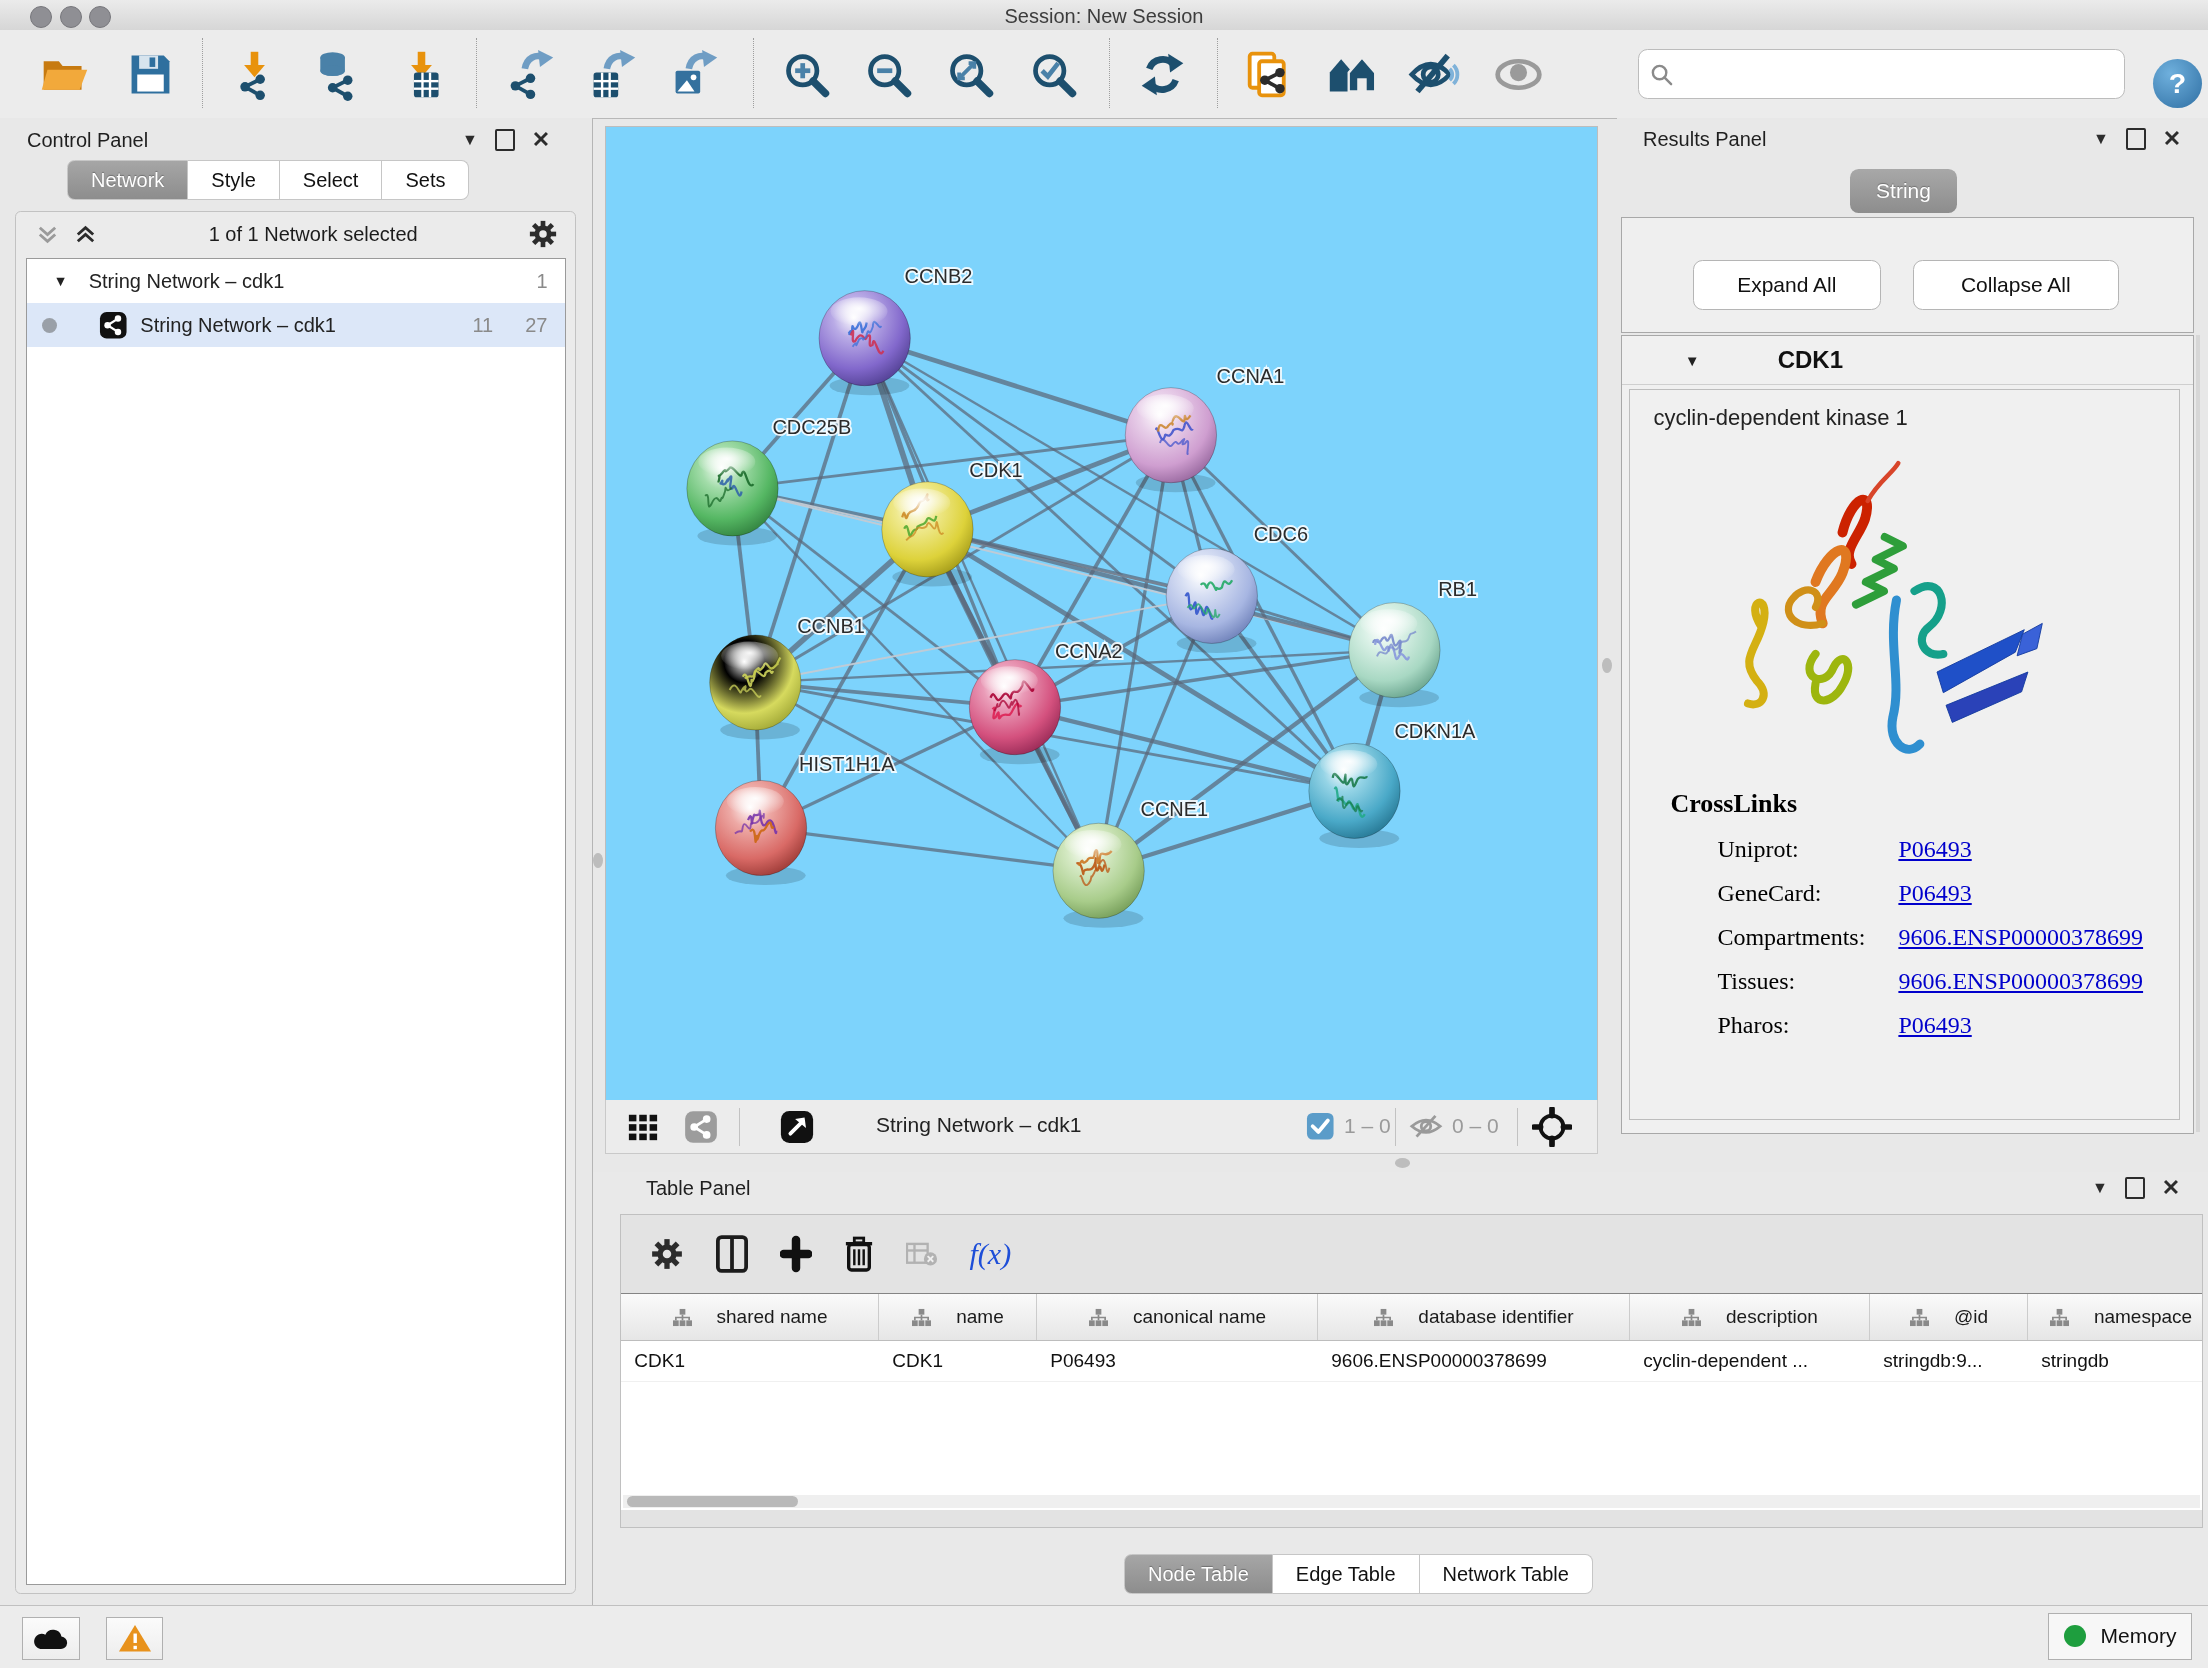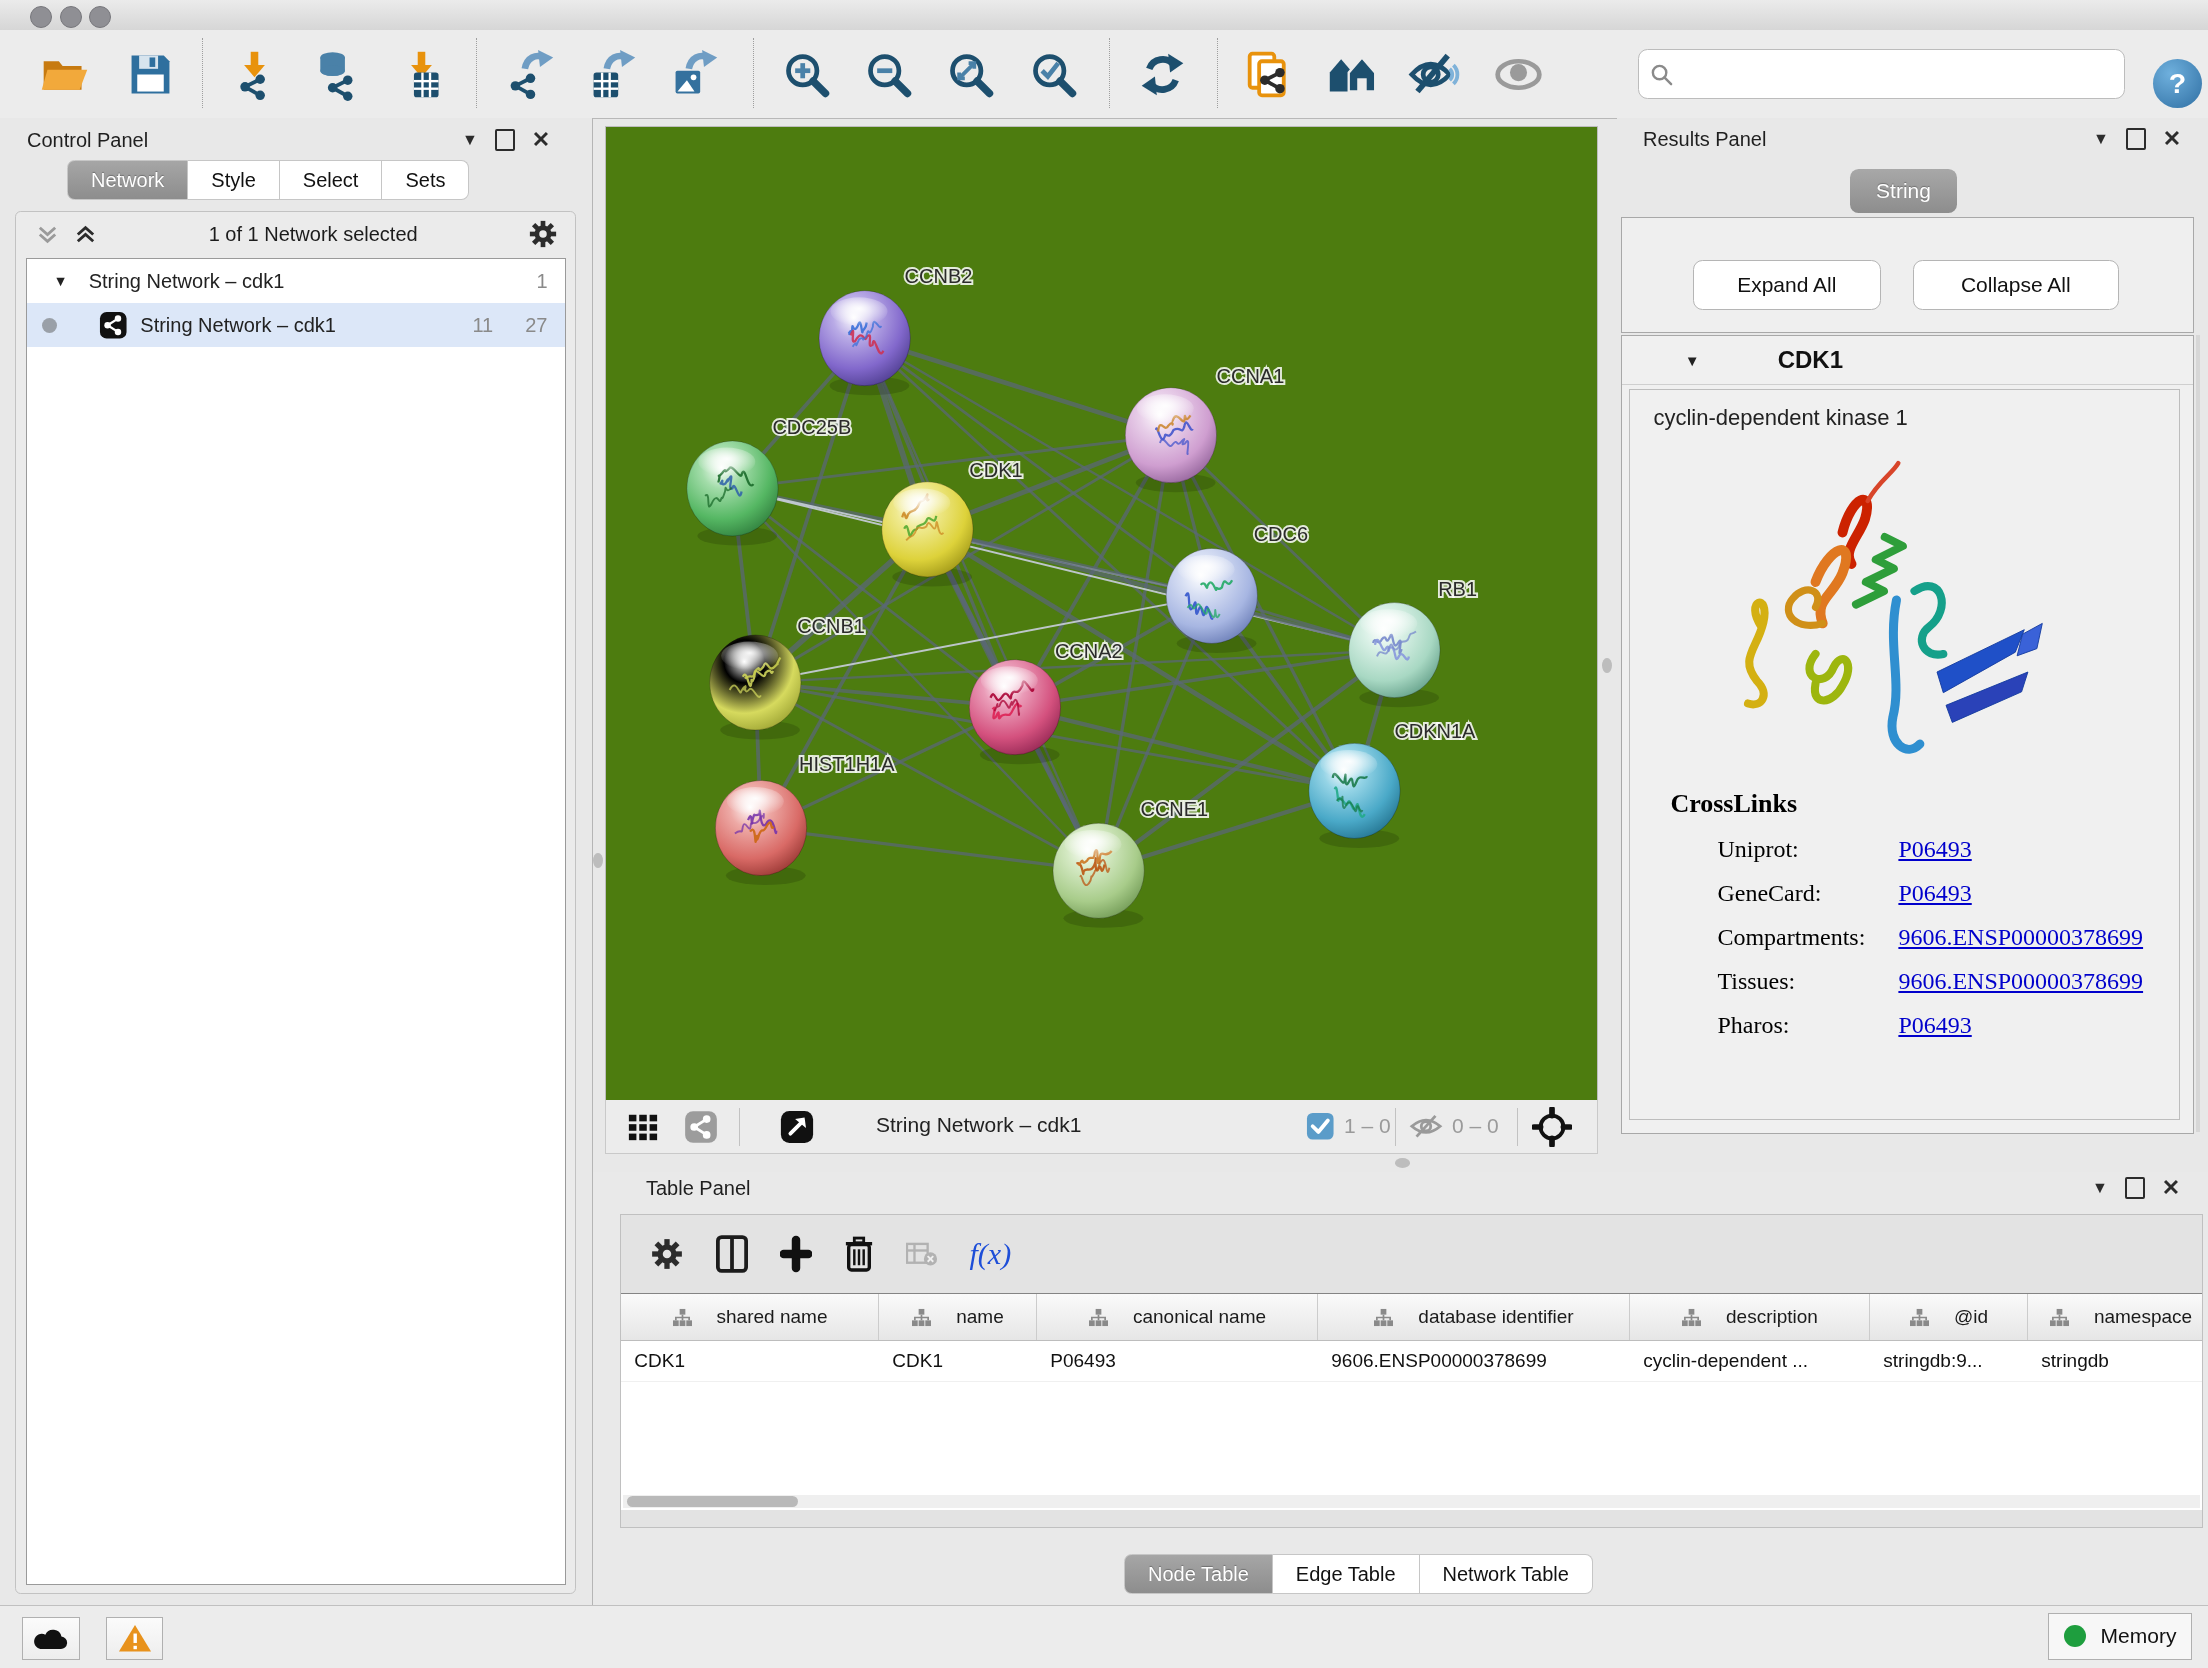--- a/index.html
+++ b/index.html
@@ -39,21 +39,21 @@
   .seg-tab.active{background:linear-gradient(#a6a6a6,#8d8d8d);color:#fff;text-shadow:0 -1px 1px rgba(0,0,0,.3);}
   #cp-box{position:absolute;left:15px;top:93px;width:559px;height:1381px;background:#ebebeb;
     border:1px solid #c2c2c2;border-radius:5.7px;}
   #cp-toolbar{position:absolute;left:0;top:0;width:100%;height:44px;display:flex;align-items:center;}
   #cp-count{flex:1;text-align:center;font-size:20px;color:#1c1c1c;}
   #net-list{position:absolute;left:9.5px;top:46px;right:9.5px;bottom:7.6px;background:#fff;border:1px solid #9a9a9a;}
   .tree-row{display:flex;align-items:center;height:44px;font-size:20px;}
   .tree-row.selected{background:#dce7f8;}
   .tree-count{color:#8a8a8a;}
   
-  #canvas{left:605px;top:126px;width:991px;height:974px;background:#4d7c0f;border:1px solid #bdbdbd;}
+  #canvas{left:605px;top:126px;width:991px;height:974px;background:#7dd3fc;border:1px solid #bdbdbd;}
   #net-toolbar{left:605px;top:1100px;width:991px;height:53px;background:#ececec;border:1px solid #c9c9c9;border-top:none;}
   .ntb-div{position:absolute;top:7.6px;height:38px;border-left:1px solid #c2c2c2;width:0;}
   .ntb-txt{position:absolute;top:14.3px;font-size:21px;color:#9a9a9a;}
   
   #results-panel{left:1617px;top:118px;width:592px;height:1054px;background:#e8e8e8;}
   #string-tab{position:absolute;left:233px;top:51px;width:107px;height:44px;border-radius:8.6px;
     background:linear-gradient(#a8a8a8,#8d8d8d);color:#fff;font-size:21px;display:flex;align-items:center;
     justify-content:center;text-shadow:0 -1px 1px rgba(0,0,0,.3);}
   #rp-box1{position:absolute;left:3.8px;top:99px;width:571px;height:114px;background:#efefef;border:1.9px solid #a8a8a8;}
   .rp-btn{position:absolute;top:42px;height:48px;background:#fff;border:1px solid #b5b5b5;border-radius:9.5px;
@@ -96,20 +96,21 @@
 </style>
 </head>
 <body>
 
 <div id="app">
 
   <div id="titlebar" class="abs">
     <div class="traffic" style="left:30px"></div>
     <div class="traffic" style="left:60px"></div>
     <div class="traffic" style="left:89px"></div>
+    <div id="win-title">Session: New Session</div>
   </div>
 
   <div id="toolbar" class="abs">
     <div id="search-wrap">
       <span style="margin:0 9.5px">
         <svg width="25" height="25" viewBox="0 0 26 26">
             <circle cx="11" cy="11" r="7" fill="none" stroke="#8a8a8a" stroke-width="2.5"></circle>
             <line x1="16" y1="16" x2="23" y2="23" stroke="#8a8a8a" stroke-width="2.5" stroke-linecap="round"></line>
           </svg>
       </span>

